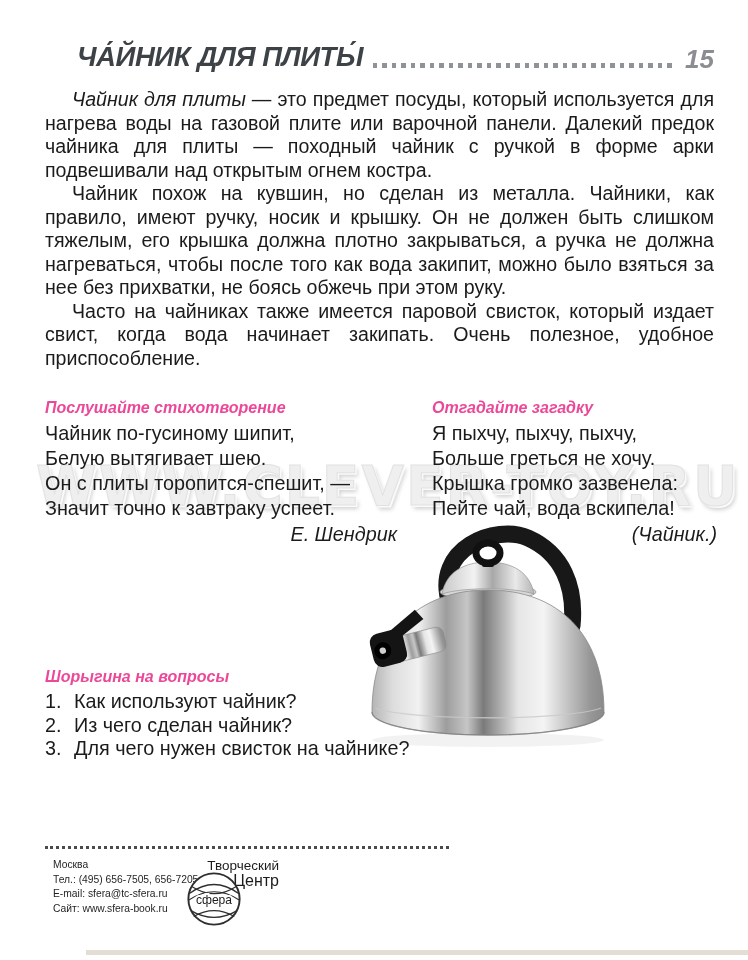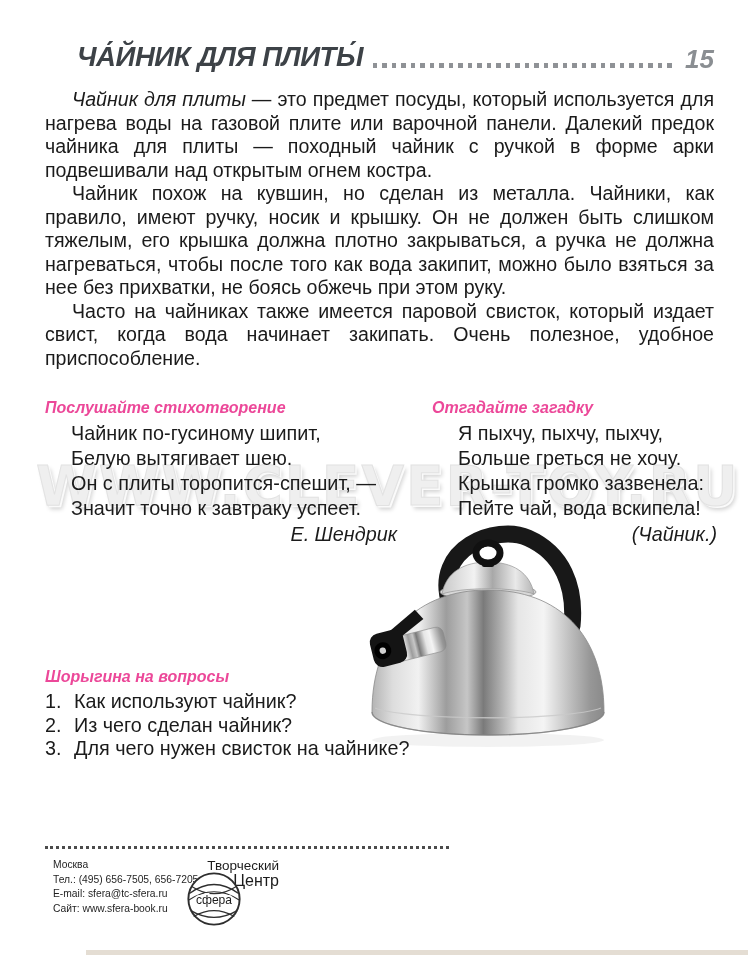--- a/index.html
+++ b/index.html
@@ -25,21 +25,21 @@
 
   
   .intro{position:absolute;left:45px;top:88px;width:669px;font-size:19.6px;line-height:23.5px;
          text-align:justify;}
   .intro p{margin:0;text-indent:27px;}
 
   
   .sec-h{font-size:16px;font-weight:bold;font-style:italic;margin:0 0 4px 0;color:#ec4899;}
   .poem{position:absolute;left:45px;top:399px;width:352px;}
   .riddle{position:absolute;left:432px;top:399px;width:285px;}
-  .vline{font-size:19.8px;line-height:25px;white-space:nowrap;margin-left:26px;}
+  .vline{font-size:19.8px;line-height:25px;white-space:nowrap;}
   .attrib{font-size:19.8px;line-height:25px;font-style:italic;text-align:right;margin-top:1px;}
 
   
   .questions{position:absolute;left:45px;top:668px;width:440px;}
   .q-item{display:flex;font-size:19.8px;line-height:23.6px;}
   .q-num{width:29px;flex:0 0 29px;}
 
   
   .kettle{position:absolute;left:350px;top:518px;width:276px;height:230px;}
 

